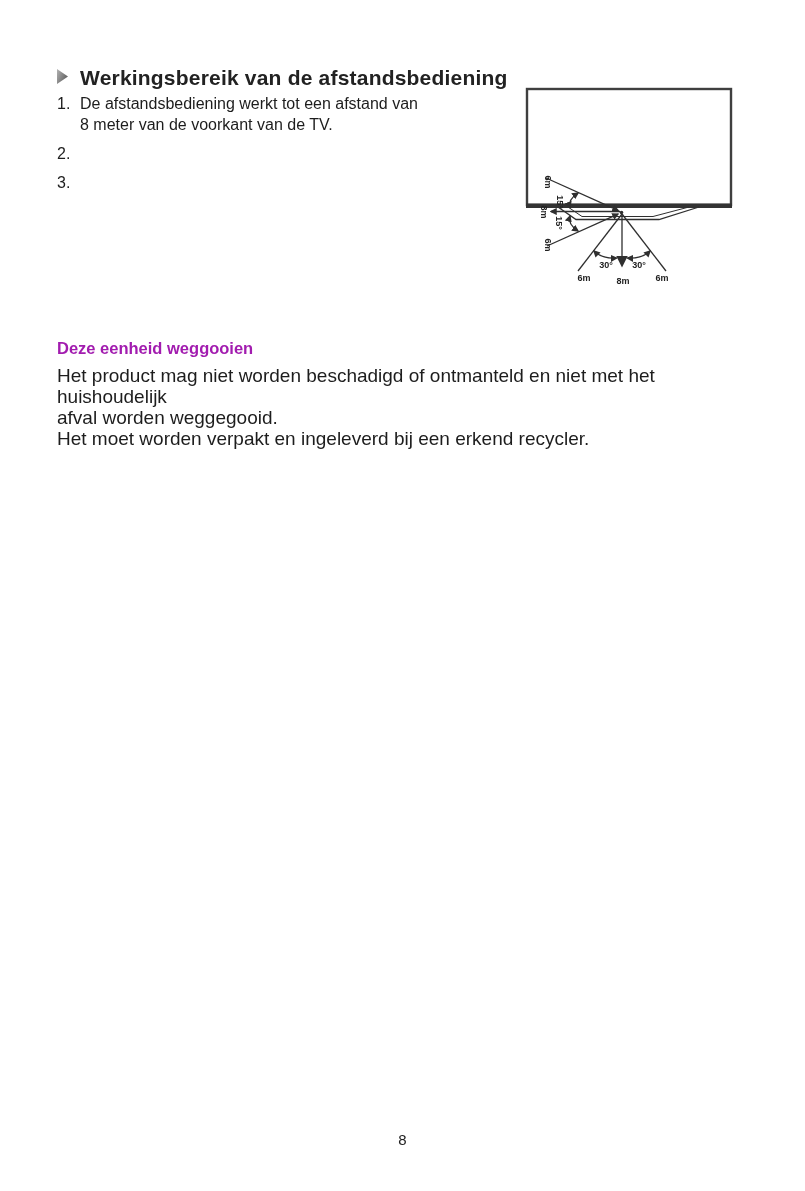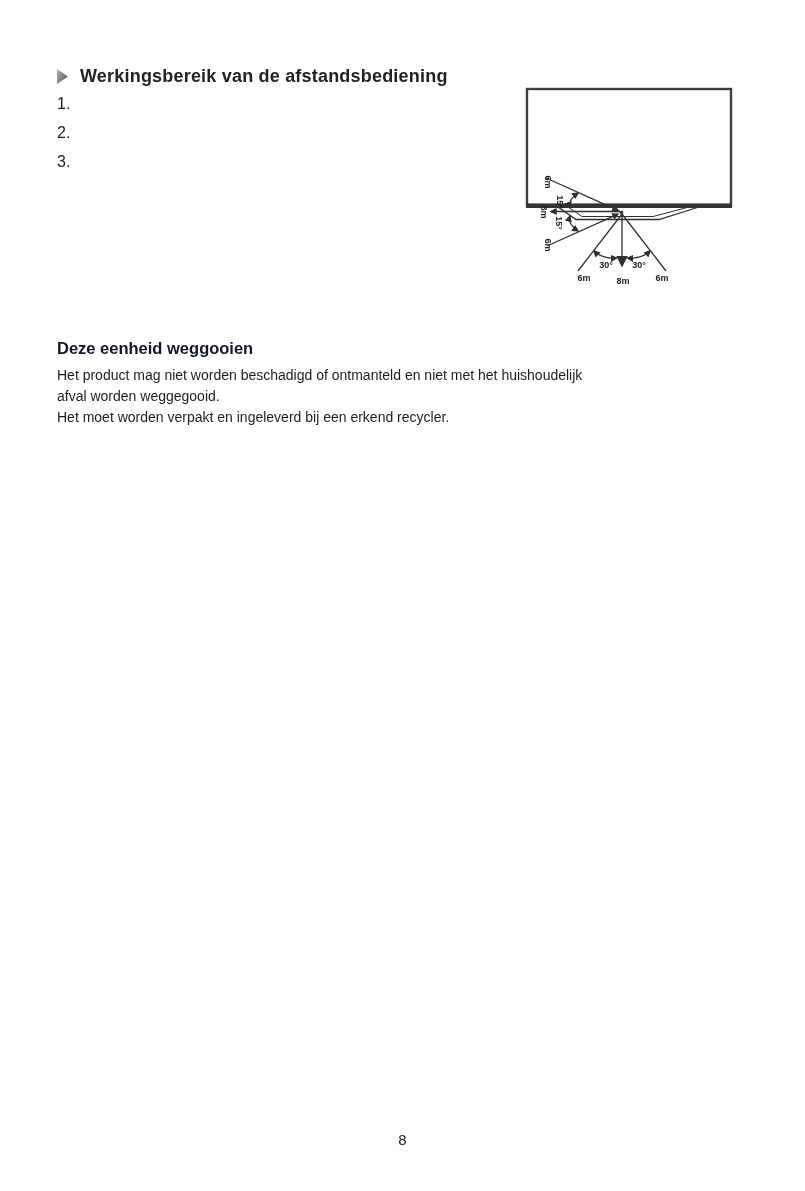--- a/index.html
+++ b/index.html
@@ -13,21 +13,21 @@
     overflow:hidden;
   }
   
   .sec1-head{
     position:absolute;left:56px;top:66px;
     display:flex;align-items:flex-start;
   }
   .tri-icon{display:inline-block;margin-top:2px;}
   .sec1-title{
     margin:0 0 0 11px;
-    font-size:18px;font-weight:bold;letter-spacing:0.2px;
+    font-size:21px;font-weight:bold;letter-spacing:0.2px;
     color:#222;
   }
   
   .num-list{
     position:absolute;left:57px;top:93px;width:455px;
     font-size:16px;line-height:21px;
   }
   .li{display:flex;margin-bottom:8px;}
   .li-num{width:23px;flex:none;}
   .li-text{white-space:pre-line;}
@@ -35,25 +35,25 @@
   .diagram{
     position:absolute;left:515px;top:78px;width:290px;height:218px;
   }
   .diagram text{
     font-family:"Liberation Sans","DejaVu Sans",sans-serif;
     font-size:9px;font-weight:bold;fill:#222;
   }
   
   .sec2-title{
     position:absolute;left:57px;top:339px;margin:0;
-    font-size:16.5px;font-weight:bold;color:#0f172a;
+    font-size:16.5px;font-weight:bold;color:#a21caf;
   }
   .sec2-body{
     position:absolute;left:57px;top:365px;width:700px;margin:0;
-    font-size:14px;line-height:21px;white-space:pre-line;
+    font-size:19px;line-height:21px;white-space:pre-line;
   }
   
   .page-num{
     position:absolute;left:0;top:1131px;width:100%;
     text-align:center;font-size:15px;color:#222;
   }
 </style>
 </head>
 <body>
 
@@ -70,20 +70,22 @@
         </defs>
         <path d="M1,1 L12,8.5 L1,16 Z" fill="url(#triGrad)"></path>
       </svg>
     </span>
     <h1 class="sec1-title">Werkingsbereik van de afstandsbediening</h1>
   </div>
 
   <div class="num-list">
     <div class="li">
       <span class="li-num">1.</span>
+      <span class="li-text">De afstandsbediening werkt tot een afstand van
+8 meter van de voorkant van de TV.</span>
     </div>
     <div class="li">
       <span class="li-num">2.</span>
     </div>
     <div class="li">
       <span class="li-num">3.</span>
     </div>
   </div>
 
   <svg class="diagram" viewBox="515 78 290 218" width="290" height="218">

